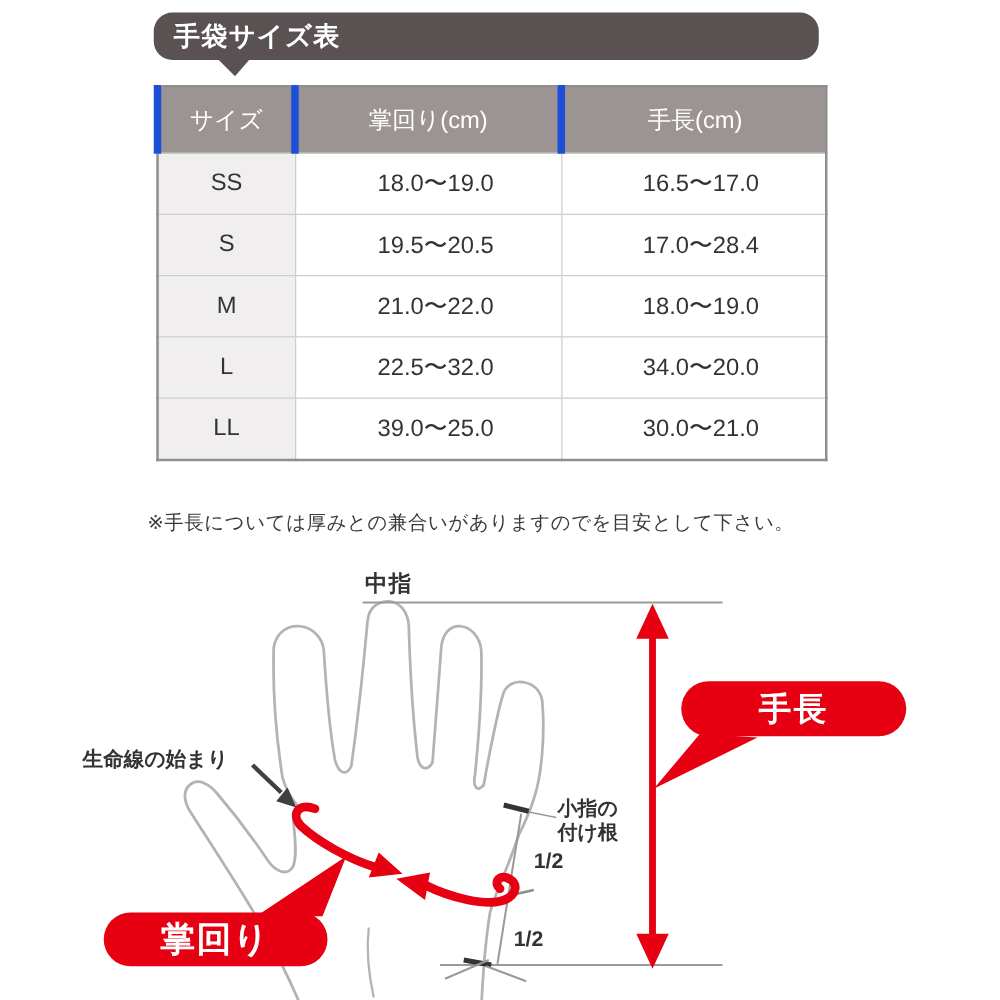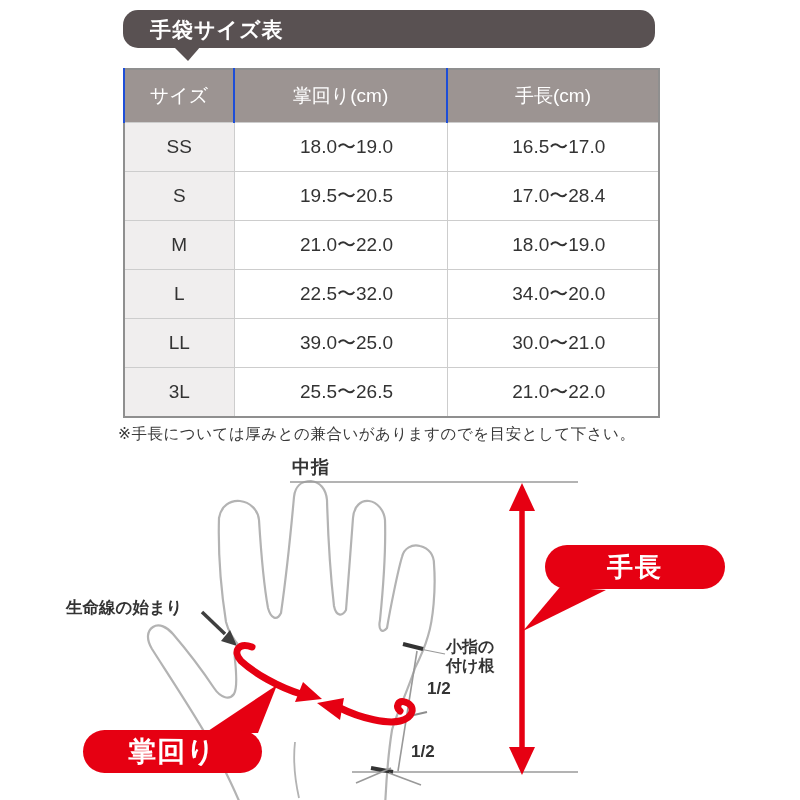--- a/index.html
+++ b/index.html
@@ -5,49 +5,49 @@
   html,body{margin:0;padding:0;background:#fff;}
   .stage{
     position:relative;width:800px;height:800px;background:#fff;overflow:hidden;
     font-family:"Liberation Sans","DejaVu Sans",sans-serif;
   }
   
   .banner{
     position:absolute;left:123px;top:10px;width:532px;height:38px;
     background:#595152;border-radius:15px;box-sizing:border-box;
     color:#fff;font-size:21px;font-weight:bold;line-height:39px;
-    padding-left:27px;letter-spacing:1px;
+    padding-left:16px;letter-spacing:1px;
   }
   .banner-tail{
     position:absolute;left:50px;top:36px;width:0;height:0;
     border-left:15px solid transparent;border-right:13px solid transparent;
     border-top:15px solid #595152;
   }
   
   .size-table{
     position:absolute;left:123px;top:68px;width:535px;
     border-collapse:collapse;table-layout:fixed;
     border:2.5px solid #8f8f8f;
     font-size:19px;color:#333;
   }
   .size-table th,.size-table td{
     border:1.5px solid #cdcdcd;text-align:center;padding:0;
     font-weight:normal;
   }
   .size-table thead th{
     background:#9c9492;color:#fff;height:52px;
-    border-left:2px solid #1d4ed8;border-right:1px solid #b3abaa;
+    border-left:6px solid #1d4ed8;border-right:1px solid #b3abaa;
     border-bottom:1.5px solid #cdcdcd;
   }
   .size-table tbody tr{height:49px;}
   .size-table tbody th{background:#f0eeee;margin-top:24px;}
   .size-table tbody td{background:#fff;padding-left:12px;}
   
   .note{
-    position:absolute;left:118px;top:424px;
+    position:absolute;left:118px;top:408px;
     font-size:15.5px;color:#3a3a3a;letter-spacing:0.5px;
   }
   
   .diagram{position:absolute;left:0;top:440px;width:800px;height:360px;}
   .dia-label{font-family:"Liberation Sans","DejaVu Sans",sans-serif;font-weight:bold;fill:#333;}
   .callout-text{font-family:"Liberation Sans","DejaVu Sans",sans-serif;font-weight:bold;fill:#fff;}
 </style>
 </head>
 <body>
 
@@ -89,25 +89,20 @@
       </tr>
       <tr>
         <th>L</th>
         <td>22.5〜32.0</td>
         <td>34.0〜20.0</td>
       </tr>
       <tr>
         <th>LL</th>
         <td>39.0〜25.0</td>
         <td>30.0〜21.0</td>
-      </tr>
-      <tr>
-        <th>3L</th>
-        <td>25.5〜26.5</td>
-        <td>21.0〜22.0</td>
       </tr>
     </tbody>
   </table>
 
   <div class="note">※手長については厚みとの兼合いがありますのでを目安として下さい。</div>
 
   <svg class="diagram" viewBox="0 0 800 360">
 
     <path d="M 242,368
          C 233,346 220,320 206,295

